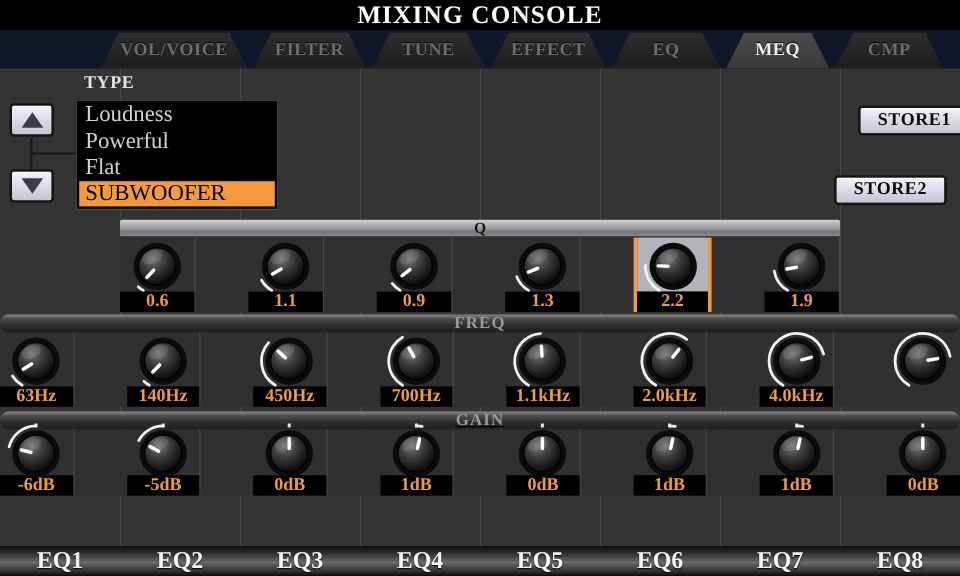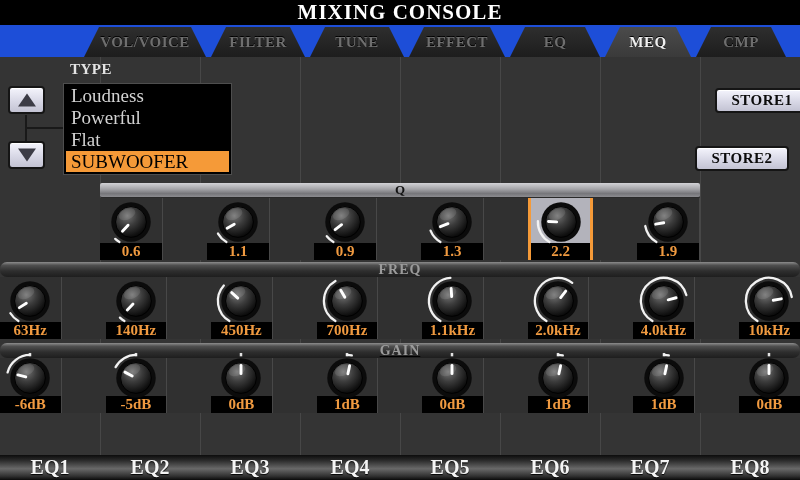--- a/index.html
+++ b/index.html
@@ -1,16 +1,16 @@
 <!DOCTYPE html>
 <html><head>
 <meta charset="utf-8">
 <style>
   html,body{margin:0;padding:0;background:#000;}
-  #screen{position:relative;width:800px;height:480px;background:#1d4ed8;overflow:hidden;
+  #screen{position:relative;width:800px;height:480px;background:#0f172a;overflow:hidden;
           font-family:"Liberation Serif",serif;-webkit-font-smoothing:antialiased;}
 
   
   .titlebar{position:absolute;left:0;top:0;width:800px;height:25px;background:#000;}
   .title{width:100%;text-align:center;color:#fff;font-size:21px;font-weight:bold;
          letter-spacing:1px;line-height:25px;}
 
   
   .tabs{position:absolute;left:84px;top:27px;height:30px;display:flex;gap:5px;z-index:3;}
   .tab{height:30px;line-height:30px;text-align:center;font-weight:bold;font-size:15px;
@@ -345,21 +345,20 @@
             <div class="knob"><svg viewBox="-27 -27 54 54" width="52" height="52">
                 <circle cx="0" cy="0" r="20.5" fill="#0b0b0b"></circle>
                 <circle cx="0" cy="0" r="16" fill="url(#knobGrad)" stroke="#000" stroke-width="1"></circle>
                 <ellipse cx="-4" cy="-8" rx="9" ry="5.5" fill="rgba(255,255,255,0.10)" transform="rotate(-25 -4 -8)"></ellipse>
                 <path d="M -12 20.78 A 24 24 0 1 1 23.64 -4.17" fill="none" stroke="#f2f2f2" stroke-width="2.4" stroke-linecap="round"></path>
                 <g transform="rotate(80)">
                   <line x1="0" y1="-4.5" x2="0" y2="-13" stroke="#fff" stroke-width="3" stroke-linecap="round"></line>
                 </g>
               </svg></div>
           </div>
-        <div class="vstrip">10kHz</div>
       </div>
     </div>
   </div>
 
   <div class="band gain-band">
     <div class="bar-dark">GAIN</div>
     <div class="krow krow-full">
       <div class="kcol">
         <div class="knobarea knobarea-gain">
             <div class="knob"><svg viewBox="-27 -27 54 54" width="52" height="52">

